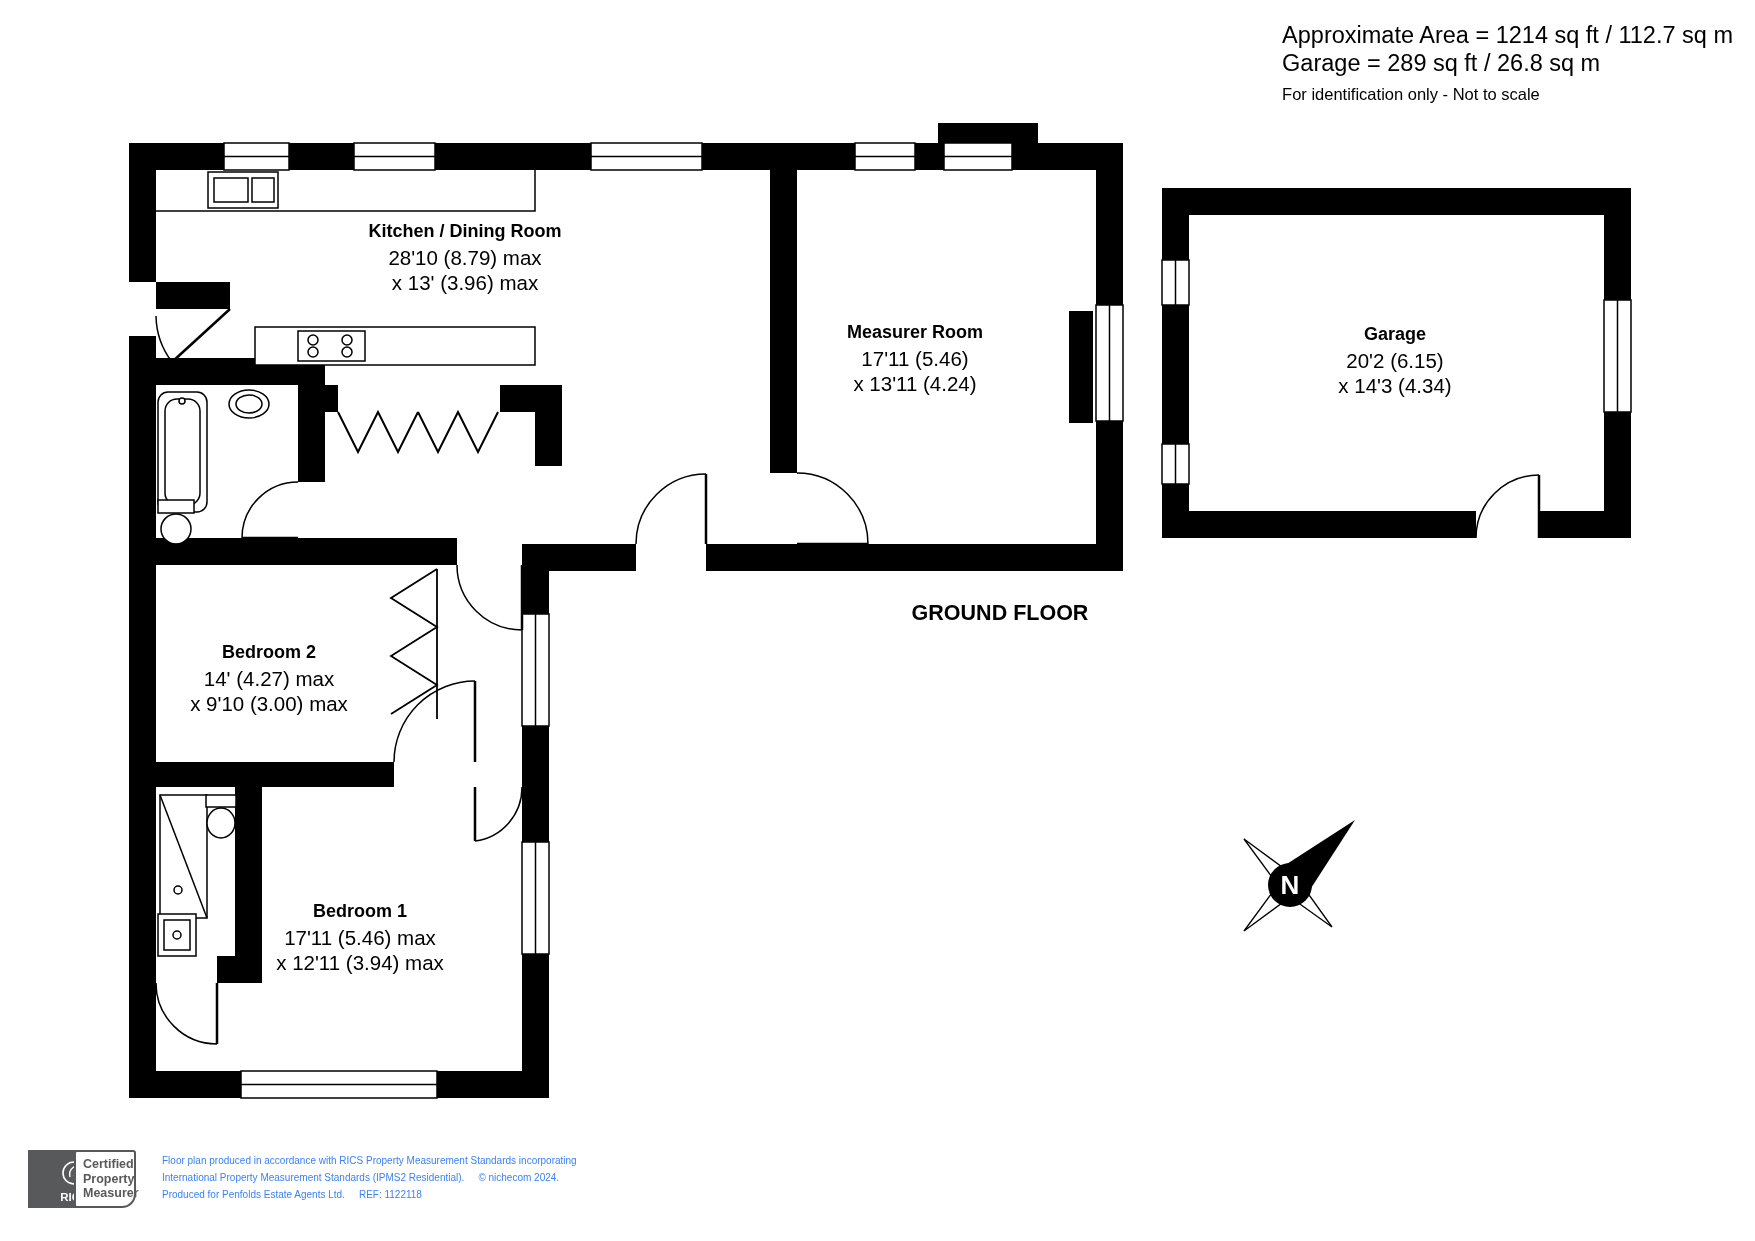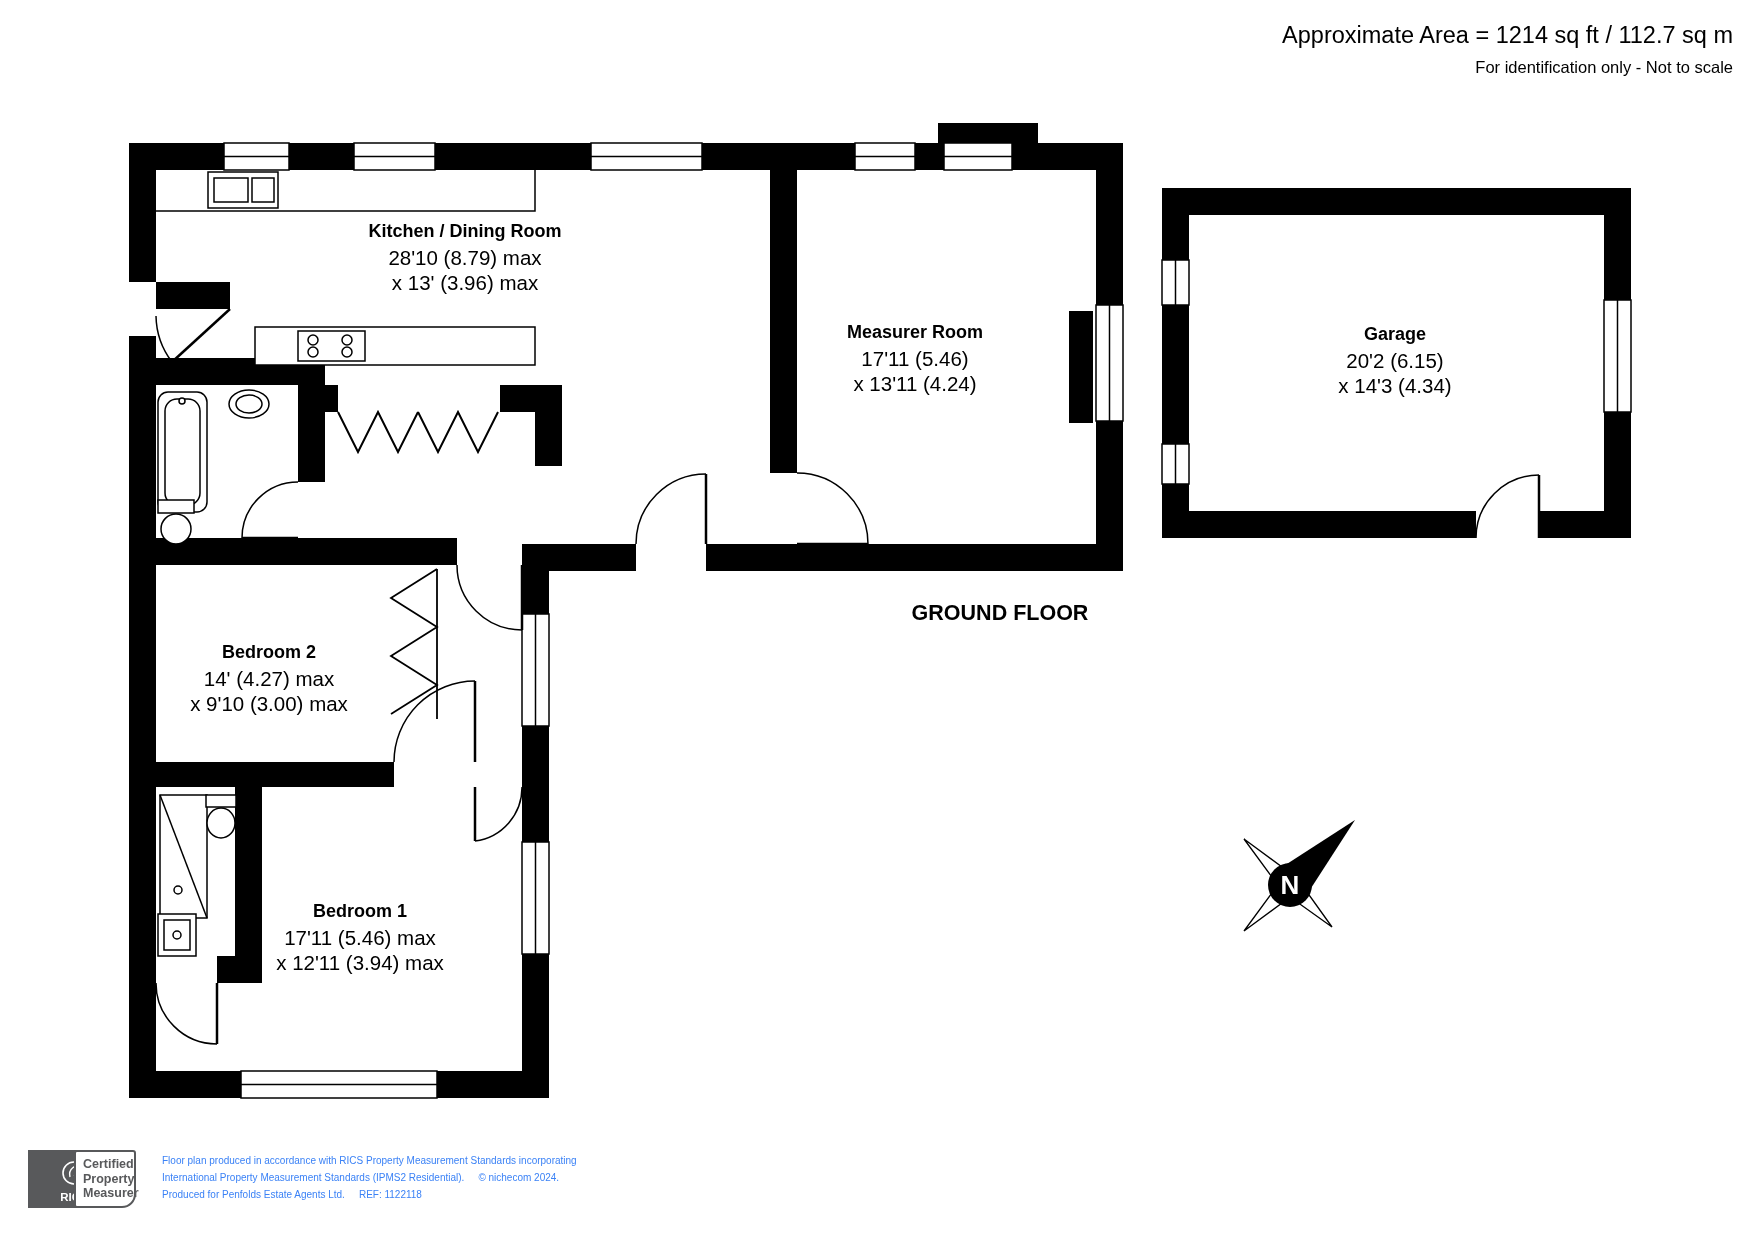--- a/index.html
+++ b/index.html
@@ -1,19 +1,19 @@
 <!DOCTYPE html>
 <html><head>
 <meta charset="utf-8">
 <style>
   html,body{margin:0;padding:0;background:#fff;}
   body{width:1755px;height:1241px;position:relative;overflow:hidden;
        font-family:"Liberation Sans", sans-serif;color:#000;}
   .plan-svg{position:absolute;left:0;top:0;}
-  .area-summary{position:absolute;top:22px;right:22px;text-align:right;
+  .area-summary{position:absolute;top:22px;right:22px;text-align:left;
                 font-size:23.5px;line-height:27.5px;}
   .area-summary .disclaimer{font-size:16.5px;margin-top:4px;}
   .room-label{position:absolute;transform:translateX(-50%);text-align:center;
               white-space:nowrap;font-size:20.5px;line-height:25.5px;}
   .room-label .rname{font-weight:bold;font-size:18px;}
   .floor-title{position:absolute;transform:translateX(-50%);font-weight:bold;
                font-size:21.5px;white-space:nowrap;text-align:center;}
   .footer{position:absolute;left:0;top:1142px;width:1755px;height:99px;}
   .rics-logo{position:absolute;left:28px;top:8px;width:44px;height:58px;
              background:#58595b;padding-left:24px;}
@@ -207,20 +207,21 @@
     <polygon points="1244,931 1283,878 1297,892" fill="#ffffff" stroke="#000000" stroke-width="1.3"></polygon>
     <polygon points="1332,927 1297,878 1283,892" fill="#ffffff" stroke="#000000" stroke-width="1.3"></polygon>
     <polygon points="1355,820 1304,899 1276,871" fill="#000000"></polygon>
     <circle cx="1290" cy="885" r="22" fill="#000000"></circle>
     <text x="1290" y="894" text-anchor="middle" fill="#ffffff" font-family="Liberation Sans, sans-serif" font-size="26" font-weight="bold">N</text>
   </g>
 </svg>
 
 <div class="area-summary">
   <div>Approximate Area = 1214 sq ft / 112.7 sq m</div>
+  <div>Garage = 289 sq ft / 26.8 sq m</div>
   <div class="disclaimer">For identification only - Not to scale</div>
 </div>
 
 <div class="room-label" style="left:465px;top:219px">
   <div class="rname">Kitchen / Dining Room</div>
   <div class="rdim">28'10 (8.79) max</div>
   <div class="rdim">x 13' (3.96) max</div>
 </div>
 <div class="room-label" style="left:915px;top:320px">
   <div class="rname">Measurer Room</div>

